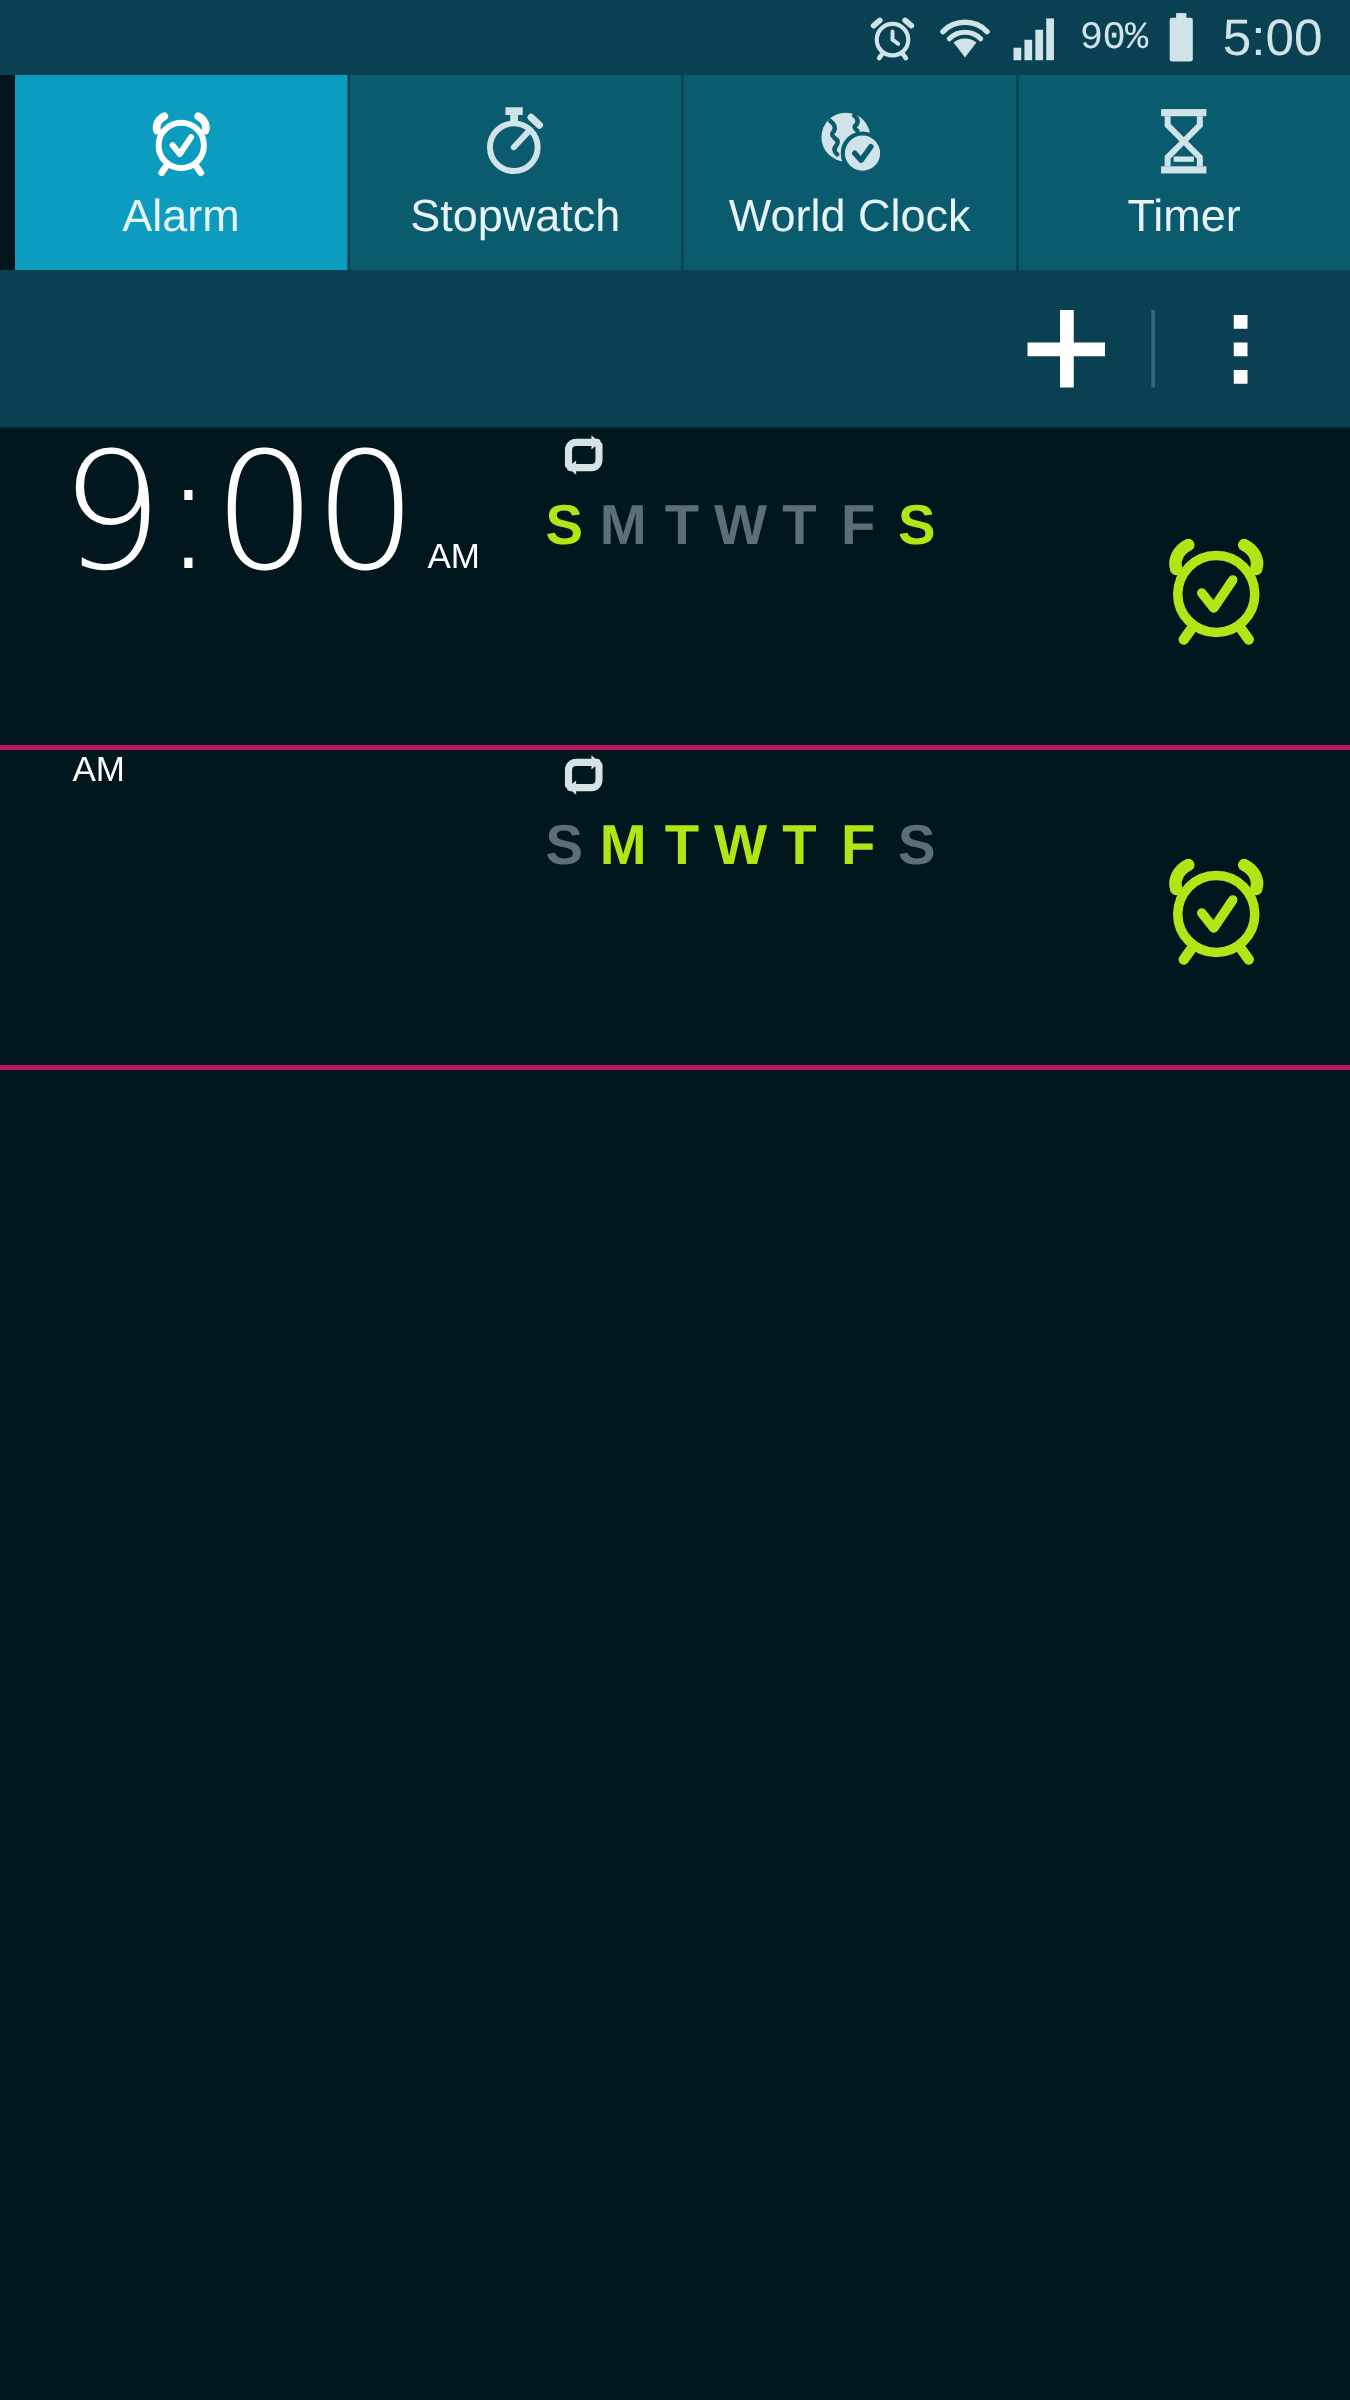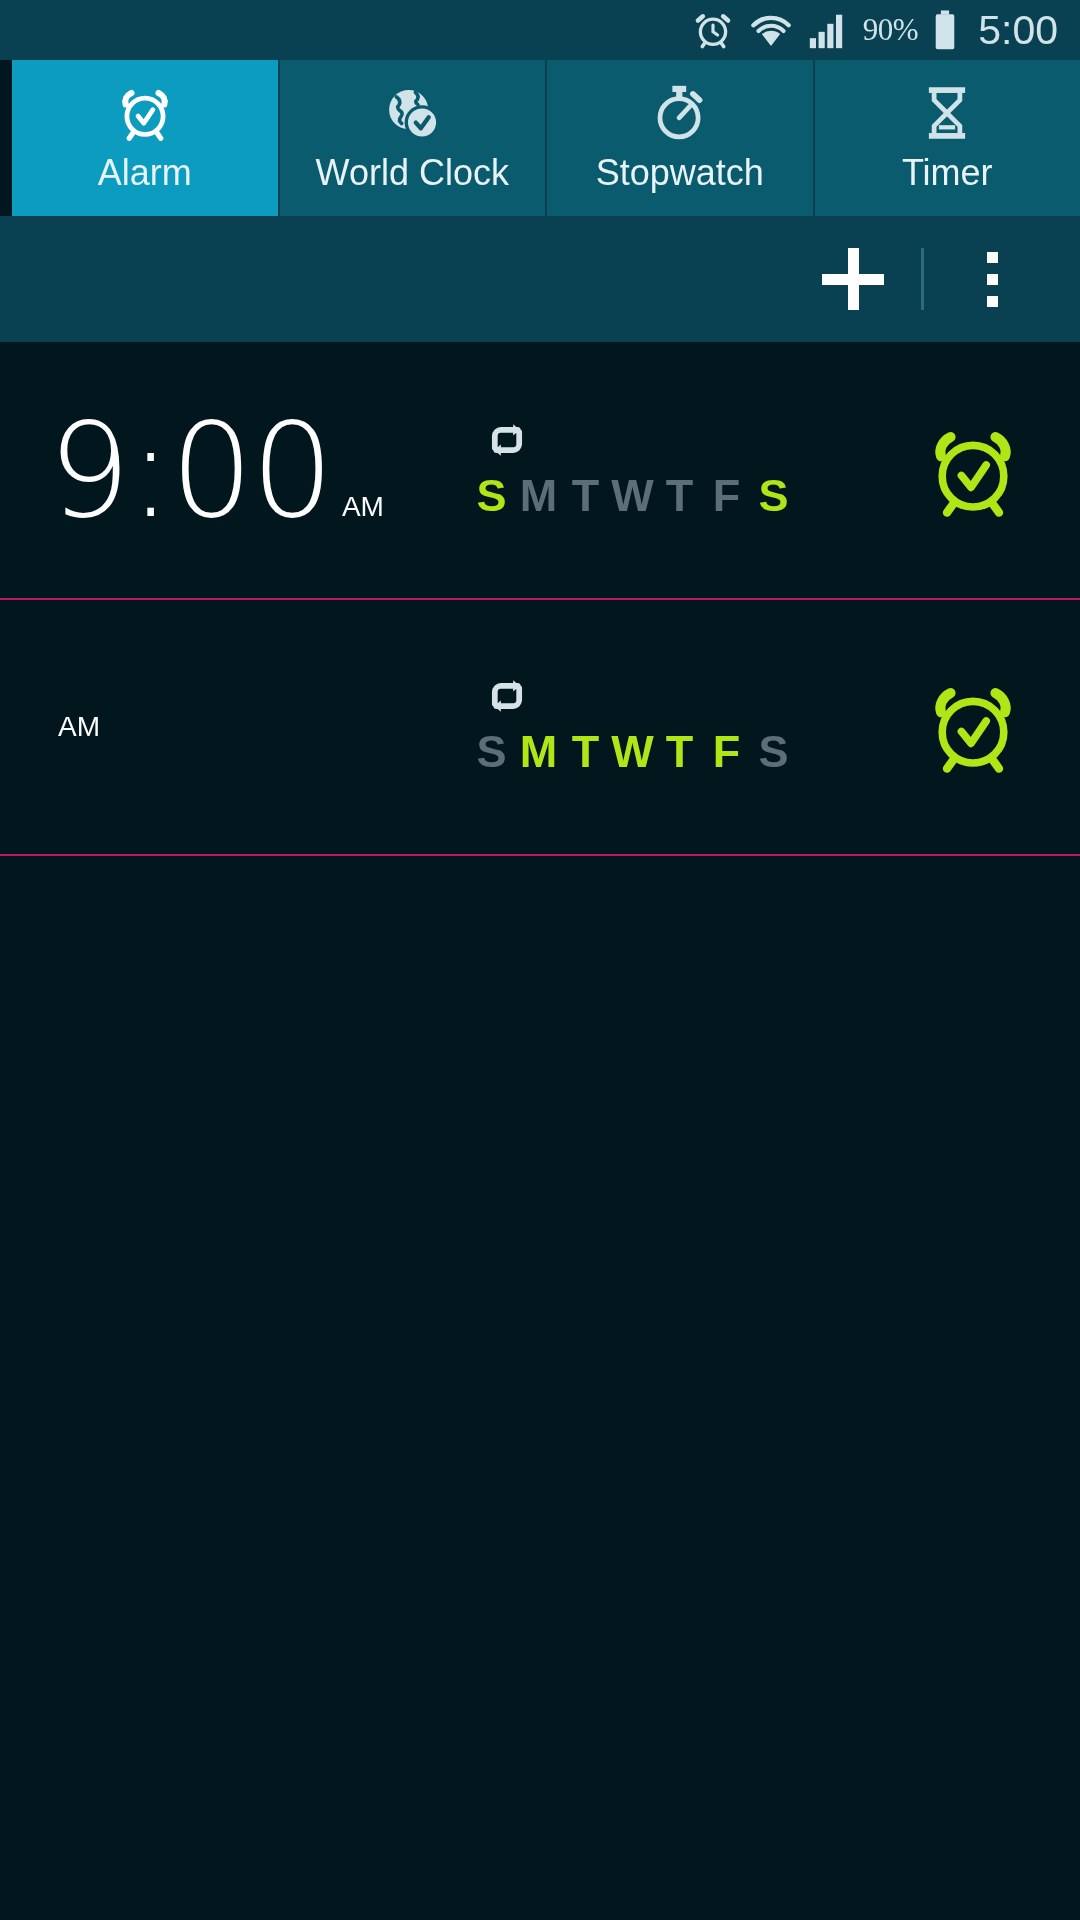--- a/index.html
+++ b/index.html
@@ -16,21 +16,21 @@
     height:60px; width:100%;
     background:#0a4152;
     display:flex; align-items:center; justify-content:flex-end;
     padding-right:22px;
   }
   .status-items { display:flex; align-items:center; gap:15px; }
   .si { display:flex; align-items:center; color:#cfe3e8; }
   .si svg { display:block; }
   .batt-pct {
     font-size:31px; color:#cfe3e8; letter-spacing:-0.5px;
-    font-family:Liberation Serif, serif;
+    font-family:Liberation Mono, monospace;
   }
   .clock-text {
     font-size:41px; color:#cfe3e8; letter-spacing:0px;
     margin-left:6px; font-family:"Liberation Sans", sans-serif;
   }
 
   
   .tabbar { display:flex; height:156px; width:100%;padding-left:12px; }
   .tab {
     flex:1 1 0; position:relative;
@@ -66,22 +66,22 @@
   .plus-v { position:absolute; width:11px; height:62px; background:#ffffff; }
   .plus-wrap { position:relative; width:62px; height:62px;
                display:flex; align-items:center; justify-content:center; }
   .dots { display:flex; flex-direction:column; gap:11px; align-items:center; }
   .dot { width:11px; height:11px; background:#ffffff; }
 
   
   .alarm-list { width:100%; background:#02161d; }
   .alarm-row {
     position:relative; height:256px; width:100%;
-    border-bottom:2px solid #be185d;
-    display:flex; align-items:center;gap:40px;
+    border-bottom:4px solid #be185d;
+    display:flex; align-items:flex-start;
   }
   .alarm-time-block {
     display:flex; align-items:baseline;
     margin-left:48px; width:370px;
   }
   .alarm-time {
     font-size:130px; line-height:1;
     color:#fdfdfd; font-weight:300;
     font-family:"DejaVu Sans", sans-serif;
     letter-spacing:-2px;
@@ -176,41 +176,41 @@
           <path d="M8.2 21 L6.4 23.6" stroke="#ffffff" stroke-width="2.2" stroke-linecap="round"></path>
           <path d="M17.8 21 L19.6 23.6" stroke="#ffffff" stroke-width="2.2" stroke-linecap="round"></path>
         </svg>
       </div>
       <div class="tab-label">Alarm</div>
     </div>
 
     <div class="tab">
       <div class="tab-icon">
         <svg width="62" height="62" viewBox="0 0 26 26">
+          <circle cx="12.6" cy="15" r="8" fill="none" stroke="#cfe3e8" stroke-width="2"></circle>
+          <path d="M12.6 15 L17.1 10.2" fill="none" stroke="#cfe3e8" stroke-width="2" stroke-linecap="round"></path>
+          <rect x="9.8" y="1.6" width="5.8" height="2.6" fill="#cfe3e8"></rect>
+          <rect x="11.4" y="4.2" width="2.6" height="3.2" fill="#cfe3e8"></rect>
+          <path d="M18.4 5 L21.2 7.6" stroke="#cfe3e8" stroke-width="2.4" stroke-linecap="round"></path>
+        </svg>
+      </div>
+      <div class="tab-label">Stopwatch</div>
+    </div>
+
+    <div class="tab">
+      <div class="tab-icon">
+        <svg width="62" height="62" viewBox="0 0 26 26">
           <circle cx="11.6" cy="11.6" r="8.2" fill="#cfe3e8"></circle>
           <path d="M6.4 6.2 q2.2 1.6 1.2 3.4 q-1.3 1.1 0.3 2.4 q1.7 1 0.4 2.6 q-1.2 1.5 0.4 2.8" fill="none" stroke="#0a5b6e" stroke-width="1.5" stroke-linecap="round"></path>
           <path d="M14.4 4.4 q1.8 1.5 0.8 3 q-1.4 0.9 0.3 2.1" fill="none" stroke="#0a5b6e" stroke-width="1.5" stroke-linecap="round"></path>
           <circle cx="17.2" cy="17" r="6.6" fill="#cfe3e8" stroke="#0a5b6e" stroke-width="1.4"></circle>
           <path d="M14.6 17 L16.7 19.4 L20 14.8" fill="none" stroke="#0a5b6e" stroke-width="1.8" stroke-linecap="round" stroke-linejoin="round"></path>
         </svg>
       </div>
       <div class="tab-label">World Clock</div>
-    </div>
-
-    <div class="tab">
-      <div class="tab-icon">
-        <svg width="62" height="62" viewBox="0 0 26 26">
-          <circle cx="12.6" cy="15" r="8" fill="none" stroke="#cfe3e8" stroke-width="2"></circle>
-          <path d="M12.6 15 L17.1 10.2" fill="none" stroke="#cfe3e8" stroke-width="2" stroke-linecap="round"></path>
-          <rect x="9.8" y="1.6" width="5.8" height="2.6" fill="#cfe3e8"></rect>
-          <rect x="11.4" y="4.2" width="2.6" height="3.2" fill="#cfe3e8"></rect>
-          <path d="M18.4 5 L21.2 7.6" stroke="#cfe3e8" stroke-width="2.4" stroke-linecap="round"></path>
-        </svg>
-      </div>
-      <div class="tab-label">Stopwatch</div>
     </div>
 
     <div class="tab">
       <div class="tab-icon">
         <svg width="62" height="62" viewBox="0 0 26 26">
           <rect x="5.4" y="2.2" width="15.2" height="2.4" fill="#cfe3e8"></rect>
           <rect x="5.4" y="21.4" width="15.2" height="2.4" fill="#cfe3e8"></rect>
           <path d="M7.6 4.6 L7.6 7.6 L13 13 L18.4 7.6 L18.4 4.6" fill="none" stroke="#cfe3e8" stroke-width="2"></path>
           <path d="M7.6 21.4 L7.6 18.4 L13 13 L18.4 18.4 L18.4 21.4" fill="none" stroke="#cfe3e8" stroke-width="2"></path>
           <rect x="9.6" y="18.1" width="6.8" height="1.8" fill="#cfe3e8"></rect>

